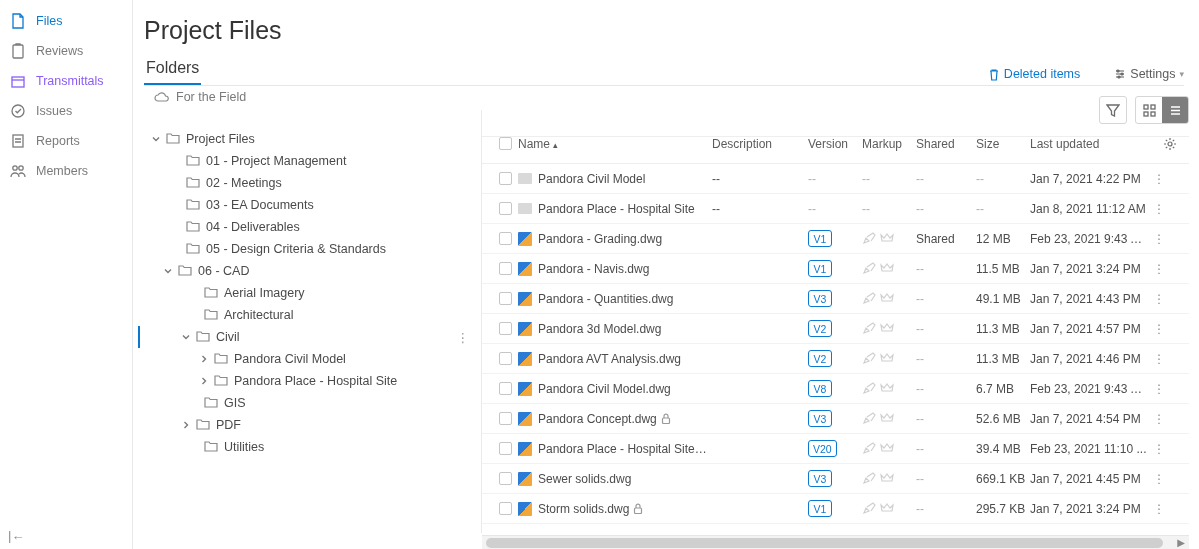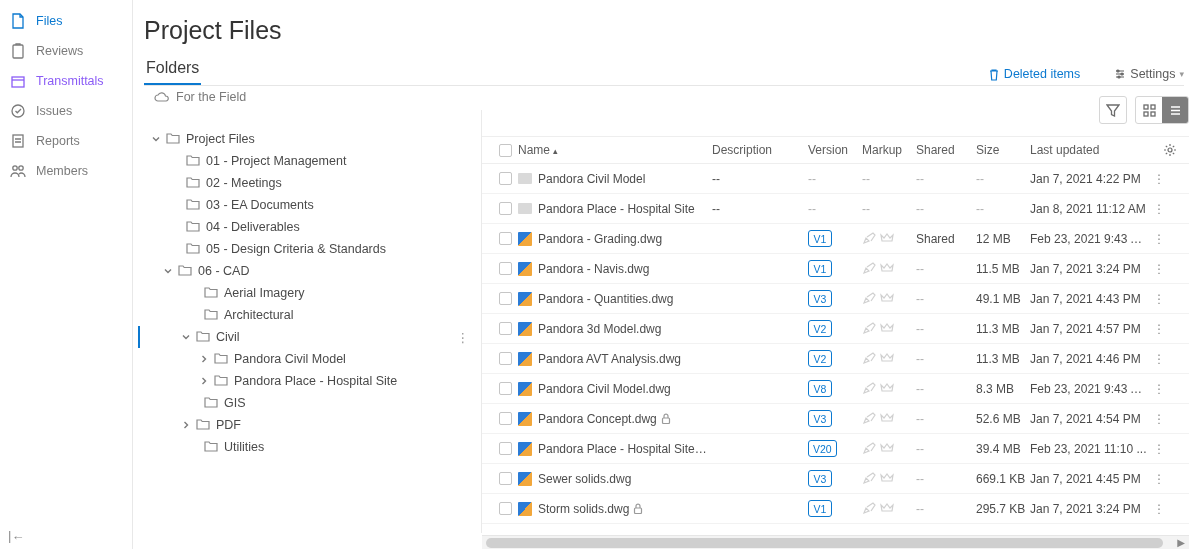--- a/index.html
+++ b/index.html
@@ -42,21 +42,21 @@
   .btn-upload { background: #0b79d0; color: #fff; border: none; border-radius: 3px; padding: 7px 14px; font-size: 12.5px; display: flex; align-items: center; gap: 6px; cursor: pointer; }
   .toolbar-right { margin-left: auto; display: flex; align-items: center; gap: 8px; }
   .search-box { border: 1px solid #d6d6d6; border-radius: 3px; height: 28px; width: 125px; display: flex; align-items: center; padding: 0 8px; gap: 6px; color: #9a9a9a; }
   .search-box input { border: none; outline: none; width: 80px; font-size: 12.5px; }
   .tool-btn { width: 28px; height: 28px; border: 1px solid #d6d6d6; border-radius: 3px; display: flex; align-items: center; justify-content: center; color: #6c6c6c; cursor: pointer; background: #fff; }
   .view-toggle { display: flex; border: 1px solid #d6d6d6; border-radius: 3px; overflow: hidden; }
   .view-toggle .vt { width: 26px; height: 26px; display: flex; align-items: center; justify-content: center; cursor: pointer; color: #6c6c6c; }
   .view-toggle .vt.active { background: #7e7e7e; color: #fff; }
   
   
-  .tbl-head { display: flex; align-items: center; height: 28px; border-top: 1px solid #eee; border-bottom: 1px solid #eee; font-size: 12px; color: #5c5c5c; padding-left: 10px; }
+  .tbl-head { display: flex; align-items: flex-start; height: 28px; border-top: 1px solid #eee; border-bottom: 1px solid #eee; font-size: 12px; color: #5c5c5c; padding-left: 10px; }
   .tbl-head .gear { margin-left: auto; margin-right: 12px; cursor: pointer; }
   .col-check { width: 26px; display:flex; align-items:center; justify-content:center;}
   .col-name { width: 194px; }
   .col-desc { width: 96px; }
   .col-ver { width: 54px; }
   .col-mark { width: 54px; }
   .col-shared { width: 60px; }
   .col-size { width: 54px; }
   .col-updated { width: 118px; }
   .col-more { width: 22px; display:flex; justify-content:center; }
@@ -614,21 +614,21 @@
               </svg>
             </span>
             <span>
               <svg width="14" height="12" viewBox="0 0 14 12" fill="none" stroke="currentColor" stroke-width="1.2">
                 <path d="M2 9l-1-6 3 3 3-4 3 4 3-3-1 6z"></path>
               </svg>
             </span>
           </span>
         </div>
     <div class="col-shared dash">--</div>
-    <div class="col-size ">8.3 MB</div>
+    <div class="col-size ">6.7 MB</div>
     <div class="col-updated updated-cell">Feb 23, 2021 9:43 A...</div>
     <div class="col-more row-more">⋮</div>
   </div>
       <div class="row">
     <div class="col-check">
           <div class="chk"></div>
         </div>
     <div class="name-cell col-name">
       <span class="dwg-tile"></span>
       <span class="fname">Pandora Concept.dwg</span>

